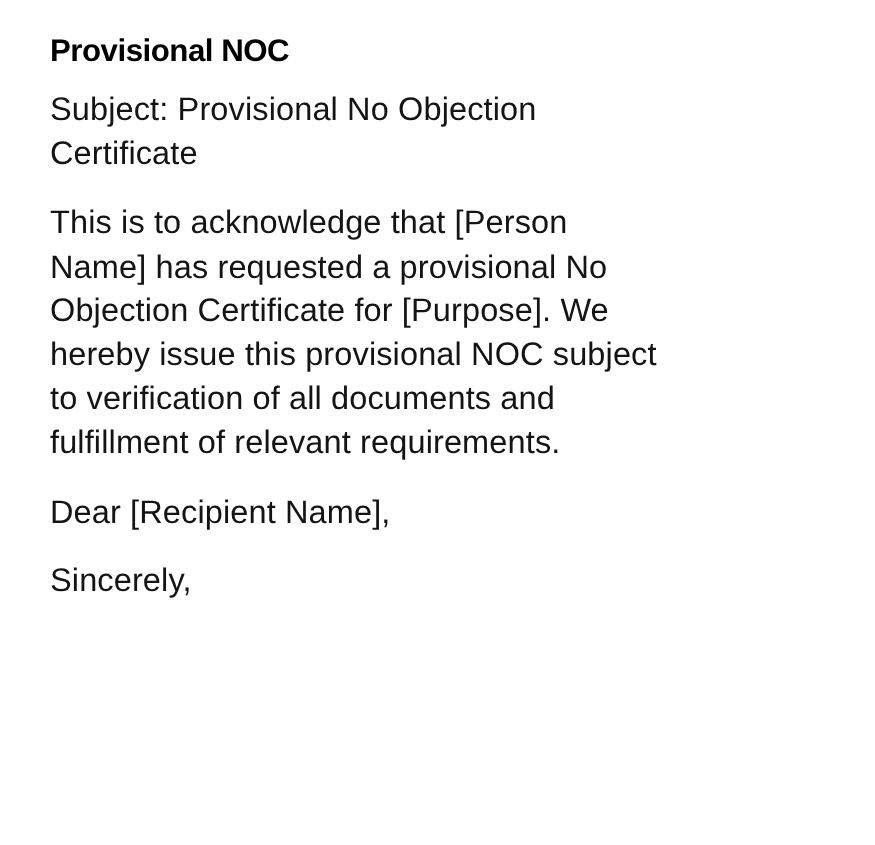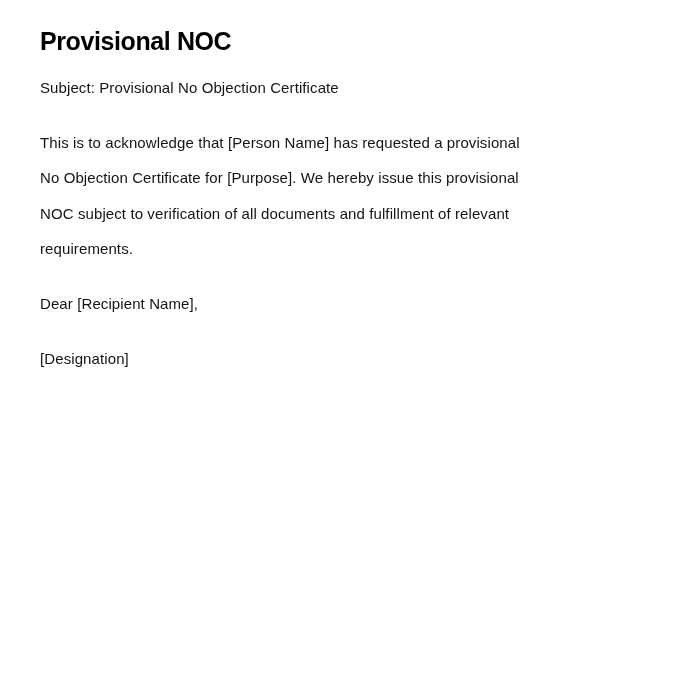--- a/index.html
+++ b/index.html
@@ -22,29 +22,29 @@
     }
     .title {
       font-size: 25px;
       font-weight: bold;
       letter-spacing: -0.4px;
       margin: 0 0 12px 0;
       line-height: 34px;
       color: #000000;
     }
     .para {
-      font-size: 15px;
+      font-size: 26px;
       line-height: 35.2px;
       margin: 0 0 20px 0;
       letter-spacing: 0.1px;
       color: #141414;
     }
   </style>
 </head>
 <body>
 
 <div class="page">
   <h1 class="title">Provisional NOC</h1>
   <p class="para">Subject: Provisional No Objection Certificate</p>
   <p class="para">This is to acknowledge that [Person Name] has requested a provisional No Objection Certificate for [Purpose]. We hereby issue this provisional NOC subject to verification of all documents and fulfillment of relevant requirements.</p>
   <p class="para">Dear [Recipient Name],</p>
-  <p class="para">[Designation]</p>
+  <p class="para">Sincerely,</p>
 </div>
 
 </body></html>

